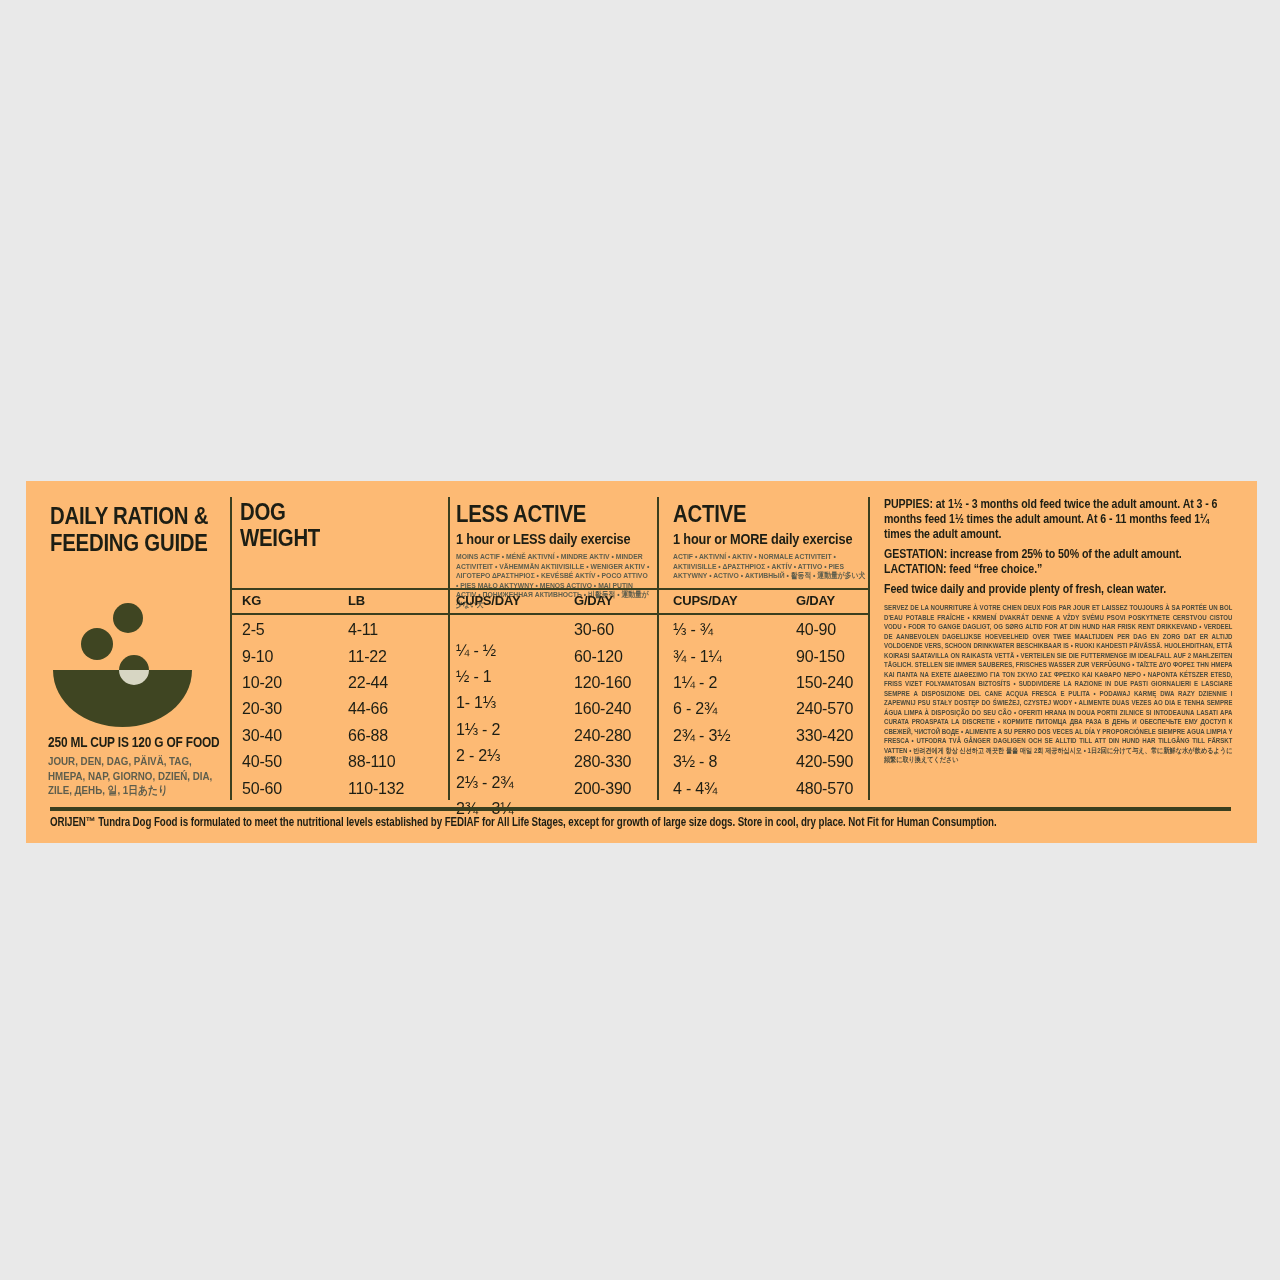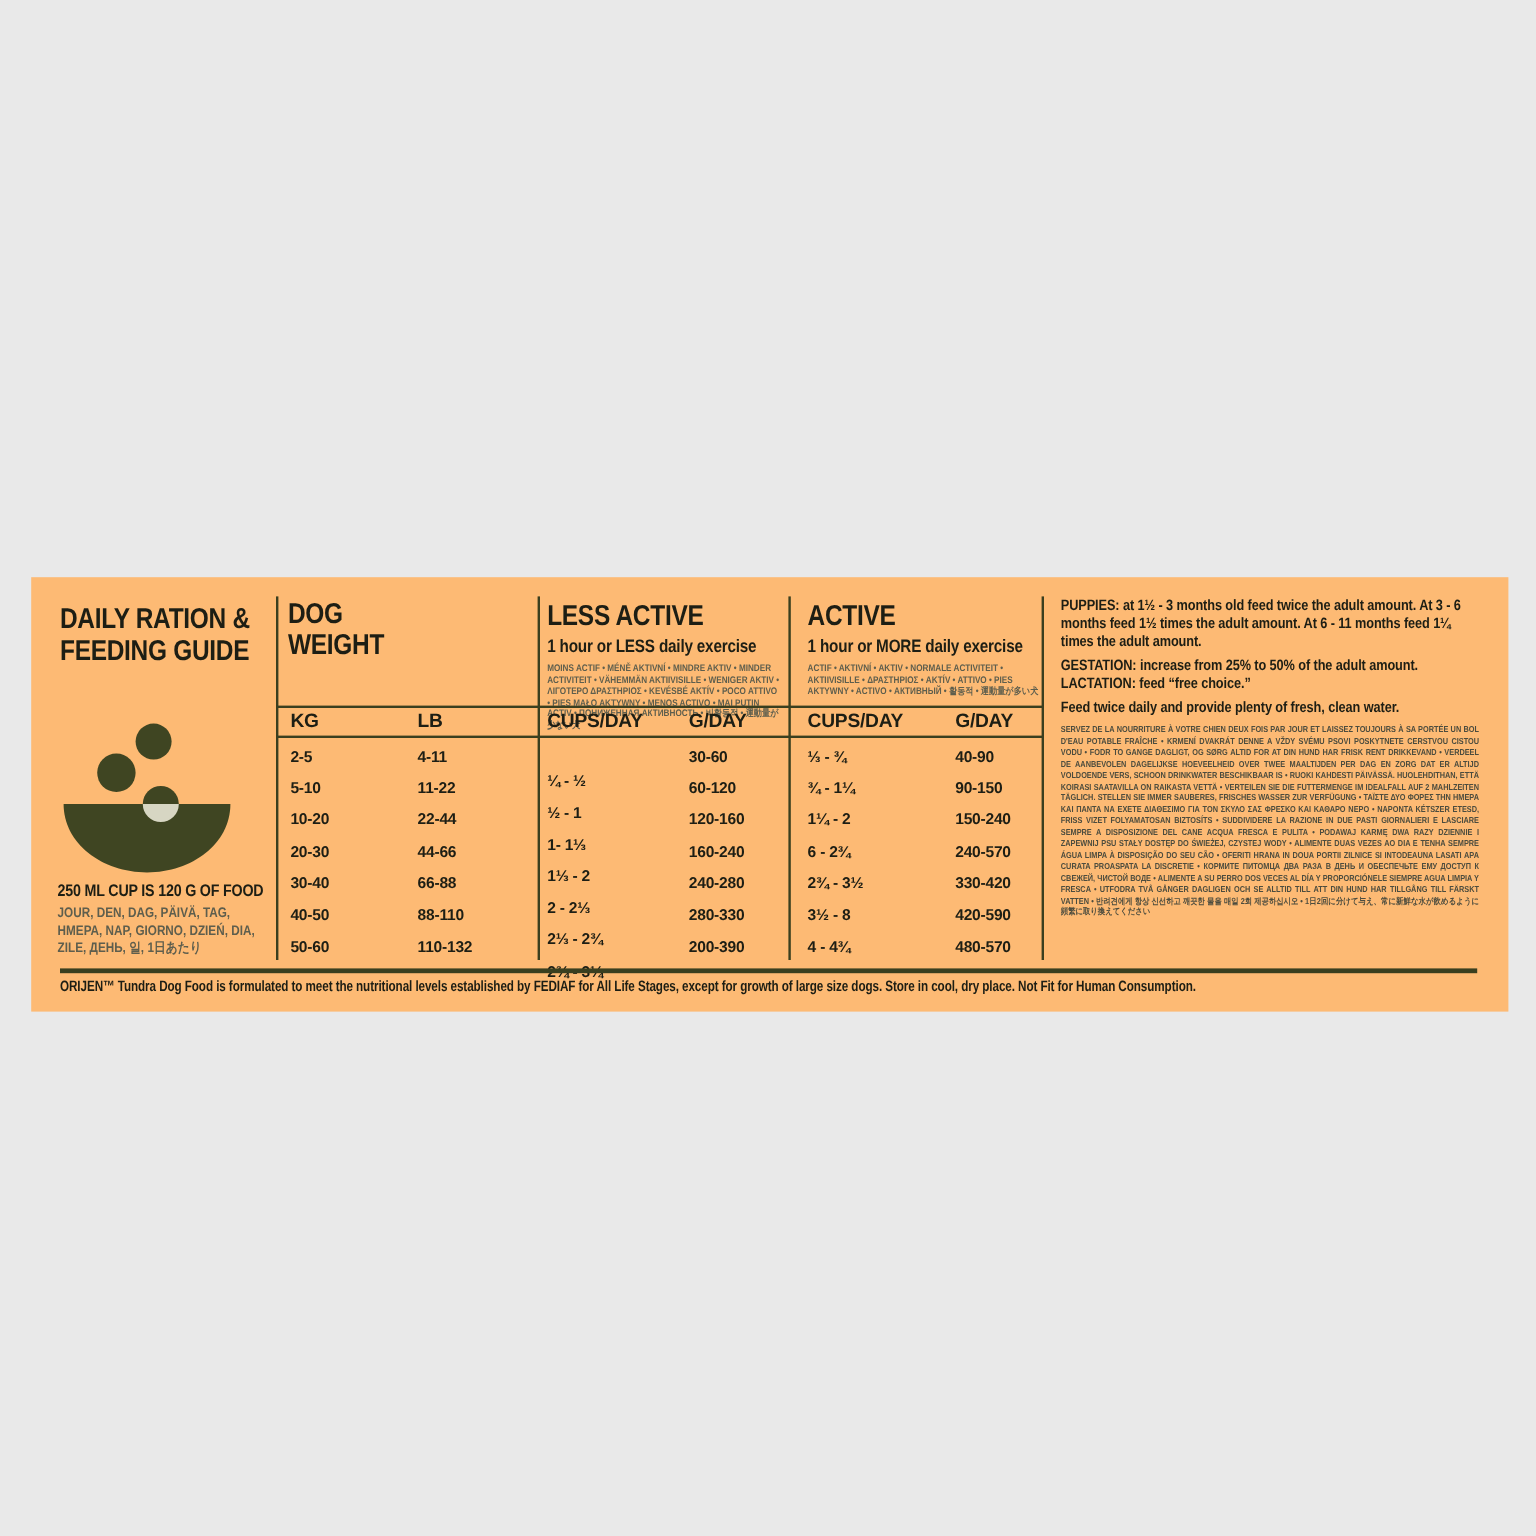--- a/index.html
+++ b/index.html
@@ -18,26 +18,26 @@
                  color:#5e5e4d;width:200px;}
 
   
   .vline{top:16px;height:303px;width:2px;background:#3a3f1f;}
   .hline{left:204px;width:640px;height:2px;background:#3a3f1f;}
 
   
   .sec-title{font-size:24px;font-weight:bold;line-height:26px;letter-spacing:-0.3px;white-space:pre-line;}
   .sec-sub{font-size:15px;font-weight:bold;margin-top:3px;letter-spacing:-0.2px;}
   .sec-i18n{font-size:8px;font-weight:bold;line-height:9.6px;color:#5e5e4d;margin-top:5px;}
-  .colhead{font-size:16px;font-weight:bold;letter-spacing:-0.2px;}
+  .colhead{font-size:13px;font-weight:bold;letter-spacing:-0.2px;}
 
   
   .rows{display:block;}
   .trow{display:flex;height:26.4px;align-items:center;}
-  .tcell{font-size:13px;font-weight:bold;letter-spacing:-0.2px;white-space:nowrap;}
+  .tcell{font-size:16px;font-weight:normal;letter-spacing:-0.2px;white-space:nowrap;}
   .w-rows .c0{width:106px;} .la-rows .c0{width:118px;margin-top:41px;} .a-rows .c0{width:123px;}
 
   
   .notes{left:858px;top:16px;width:410px;max-height:312px;overflow:hidden;
          transform:scaleX(0.85);transform-origin:left top;}
   .notes p{margin:0;font-size:12.5px;font-weight:bold;line-height:15px;letter-spacing:-0.1px;}
   .notes p.gap{margin-top:5px;}
   .multilingual{margin-top:6px;font-size:7.2px;font-weight:bold;line-height:9.5px;
                 text-align:justify;color:#4c4c3e;}
 
@@ -82,21 +82,21 @@
     <div class="abs sec-title condensed" style="left:214px;top:18px;">DOG
 WEIGHT</div>
     <div class="abs colhead" style="left:216px;top:112px;">KG</div>
     <div class="abs colhead" style="left:322px;top:112px;">LB</div>
     <div class="abs rows w-rows" style="left:216px;top:136px;width:200px;">
         <div class="trow">
           <div class="tcell c0">2-5</div>
           <div class="tcell c1">4-11</div>
         </div>
         <div class="trow">
-          <div class="tcell c0">5-10</div>
+          <div class="tcell c0">9-10</div>
           <div class="tcell c1">11-22</div>
         </div>
         <div class="trow">
           <div class="tcell c0">10-20</div>
           <div class="tcell c1">22-44</div>
         </div>
         <div class="trow">
           <div class="tcell c0">20-30</div>
           <div class="tcell c1">44-66</div>
         </div>

